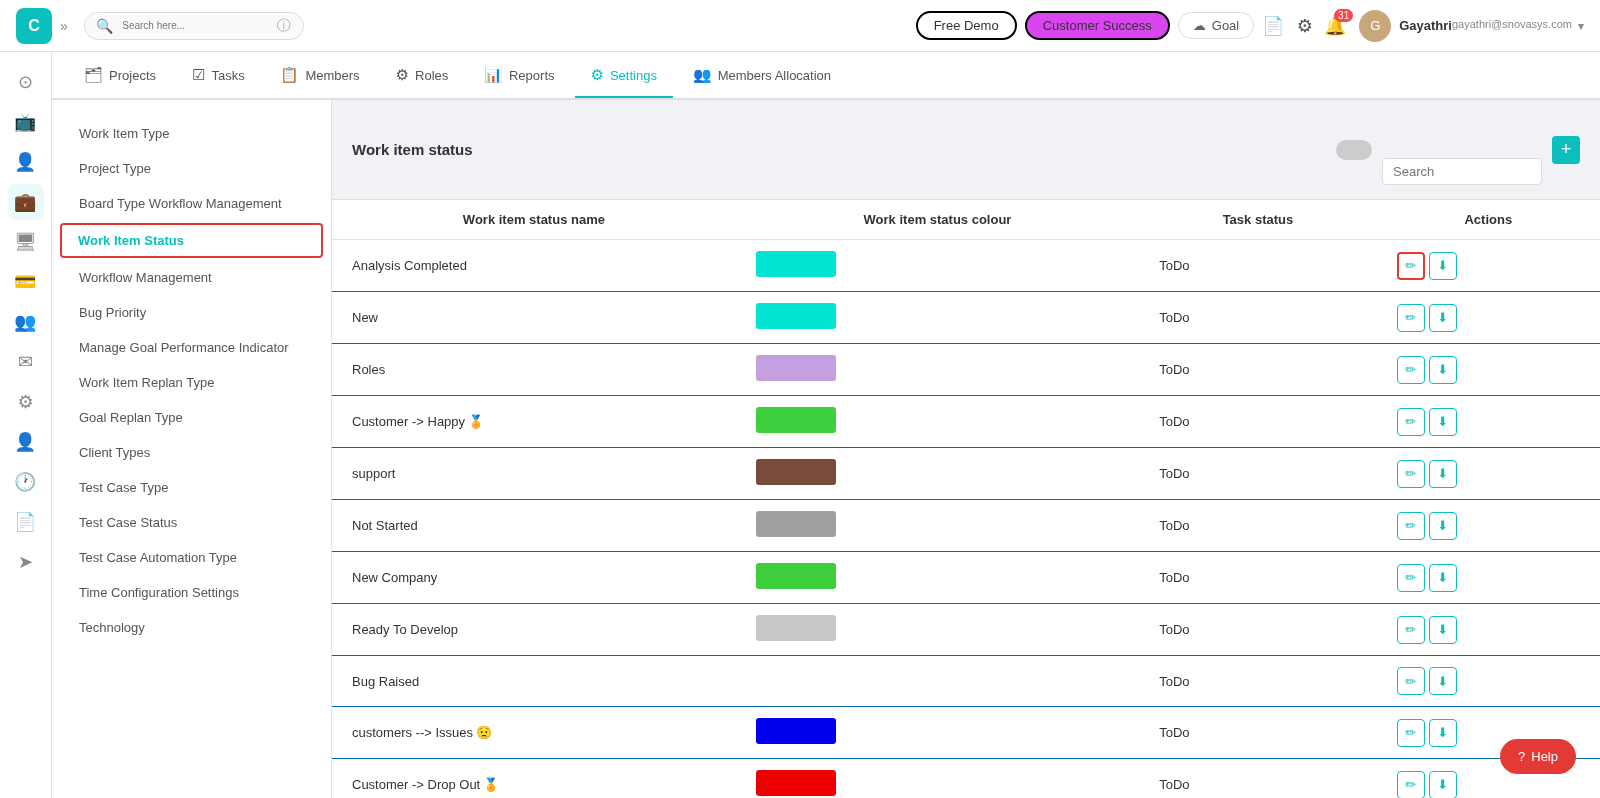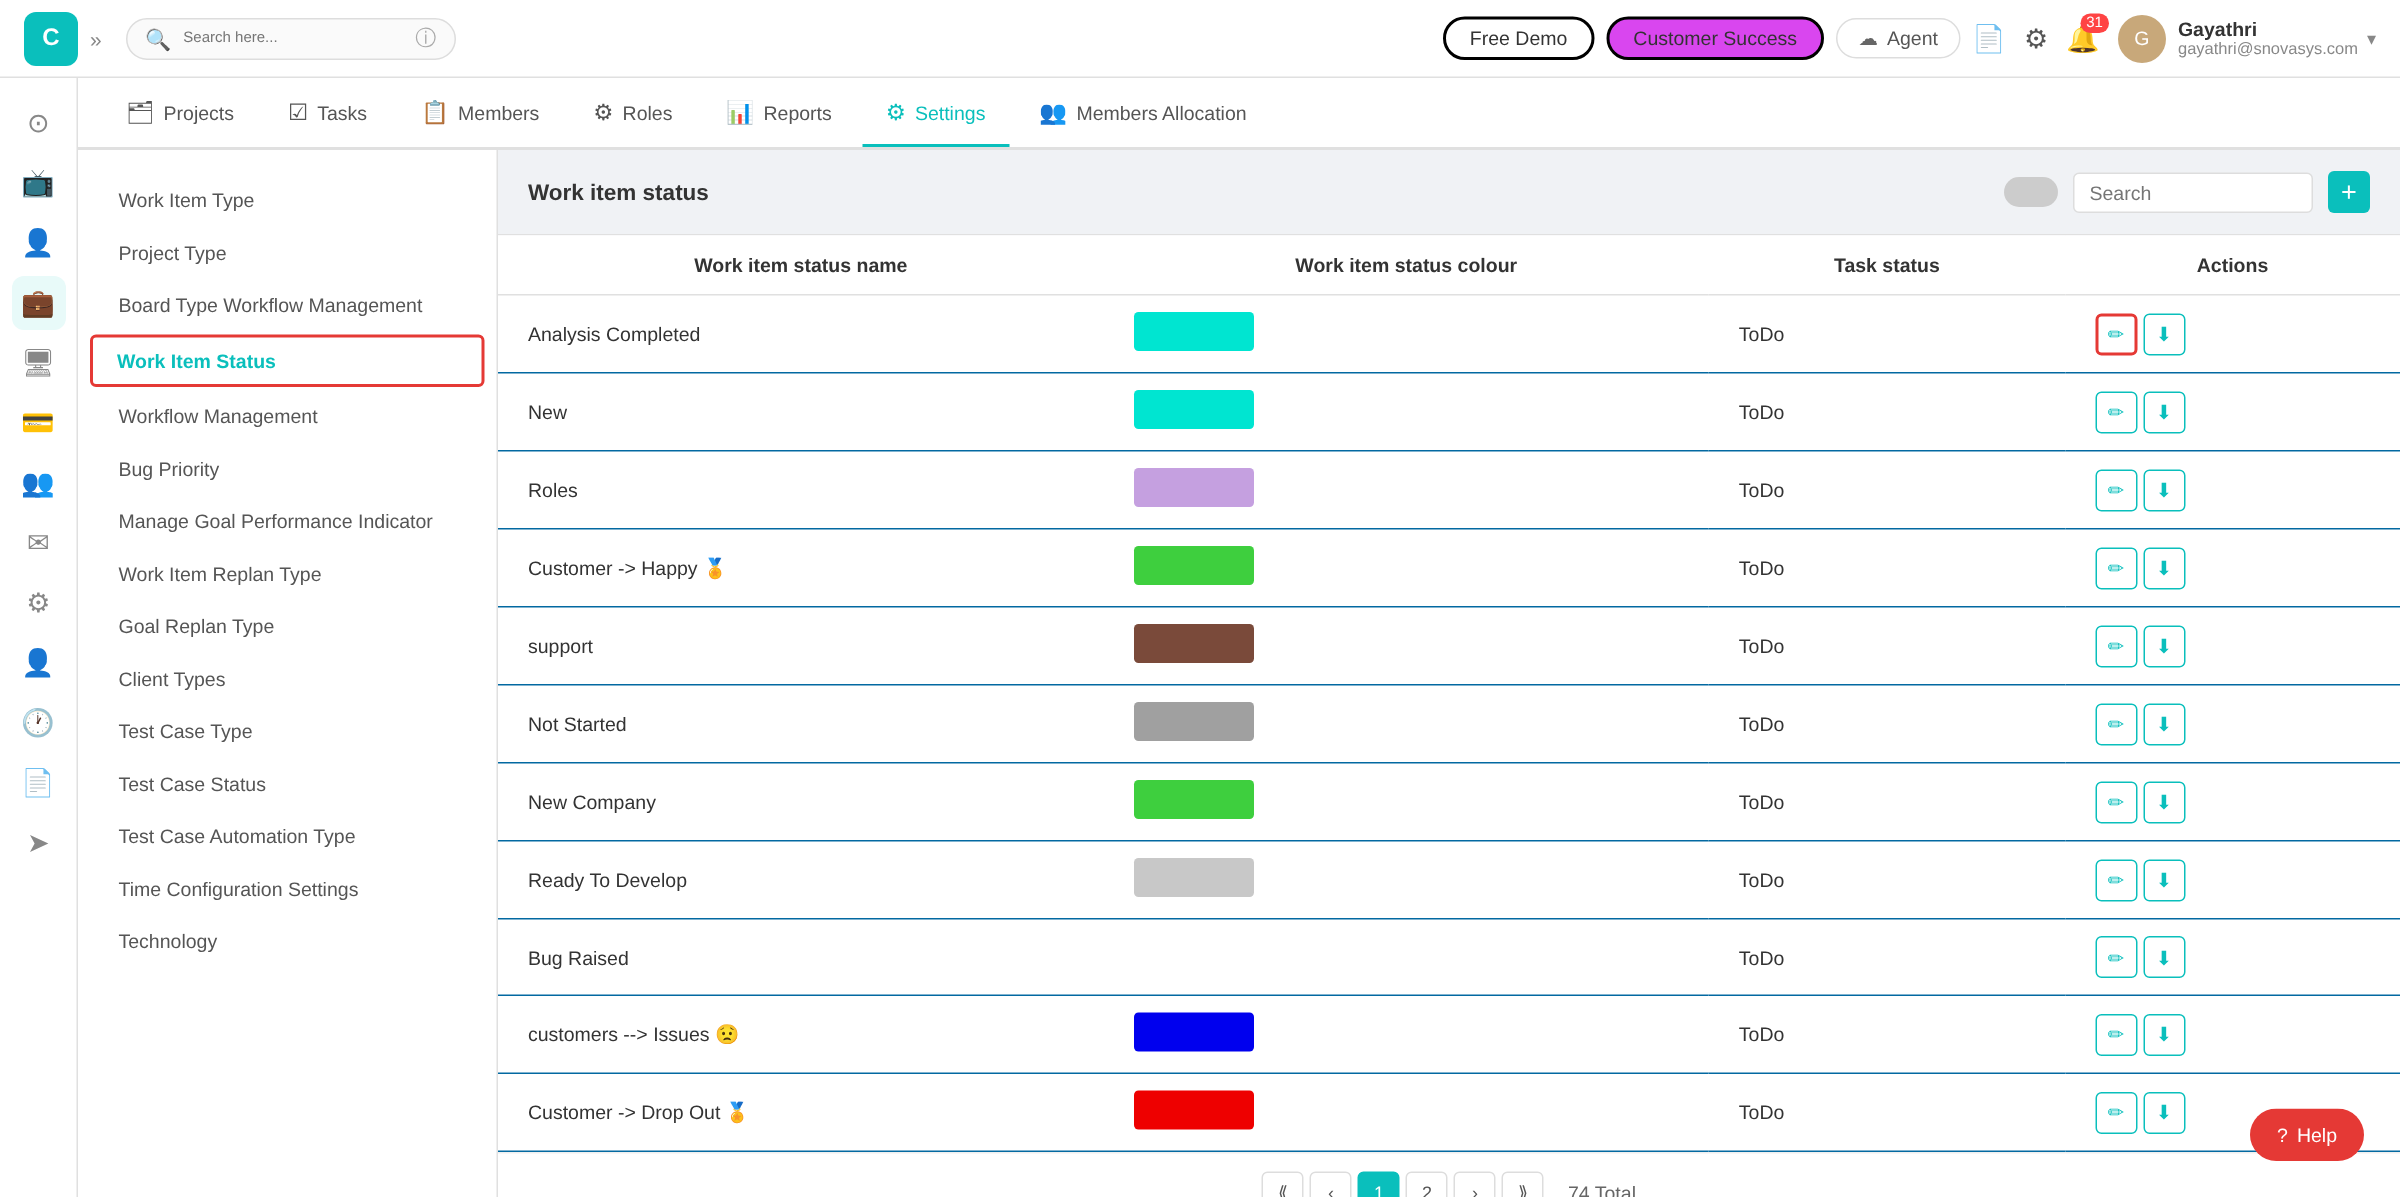--- a/index.html
+++ b/index.html
@@ -41,21 +41,21 @@
     .topbar-icon { color: #555; font-size: 18px; cursor: pointer; position: relative; }
     .badge {
       position: absolute; top: -6px; right: -6px; background: #ff4444; color: #fff;
       border-radius: 10px; font-size: 10px; padding: 1px 4px; min-width: 16px; text-align: center;
     }
     .topbar-user { display: flex; align-items: center; cursor: pointer; }
     .user-avatar {
       width: 32px; height: 32px; border-radius: 50%; background: #c8a87a;
       display: flex; align-items: center; justify-content: center; color: #fff; font-size: 13px; margin-right: 8px;
     }
-    .user-info { display: flex; flex-direction: column; }
+    .user-info { display: flex; flex-direction: row; }
     .user-name { font-weight: 600; font-size: 13px; }
     .user-email { font-size: 11px; color: #888; }
     .user-chevron { color: #888; font-size: 12px; margin-left: 6px; }
 
     
     .sidebar {
       position: fixed; top: 52px; left: 0; bottom: 0; width: 52px;
       background: #fff; border-right: 1px solid #e0e0e0;
       display: flex; flex-direction: column; align-items: center; padding: 12px 0; gap: 4px; z-index: 90;
     }
@@ -110,21 +110,21 @@
       background: #f0f2f5; padding: 14px 20px; display: flex;
       align-items: center; justify-content: space-between; border-bottom: 1px solid #e0e0e0;
     }
     .panel-title { font-weight: 600; font-size: 15px; color: #333; }
     .panel-header-actions { display: flex; align-items: center; gap: 10px; }
     .toggle-switch {
       width: 36px; height: 20px; background: #ccc; border-radius: 10px; cursor: pointer; position: relative;
     }
     .panel-search {
       border: 1px solid #ddd; border-radius: 4px; padding: 5px 10px;
-      font-size: 13px; background: #fff; width: 160px; outline: none;
+      font-size: 13px; background: #fff; width: 160px; outline: none; margin-top: 44px;
     }
     .add-btn {
       width: 28px; height: 28px; background: #0abfbc; border-radius: 4px;
       display: flex; align-items: center; justify-content: center;
       color: #fff; font-size: 18px; cursor: pointer; border: none;
     }
 
     
     .data-table { width: 100%; border-collapse: collapse; background: #fff; }
     .data-table th {
@@ -179,21 +179,21 @@
   <div class="topbar-search">
     <span class="search-icon-top">🔍</span>
     <input type="text" placeholder="Search here..." style="">
     <span class="info-icon">ⓘ</span>
   </div>
   <div class="topbar-spacer"></div>
   <button class="topbar-btn">Free Demo</button>
   <button class="topbar-btn customer">Customer Success</button>
   <div class="topbar-agent">
     <span class="topbar-agent-icon">☁</span>
-    <span>Agent</span>
+    <span>Goal</span>
   </div>
   <div class="topbar-icons">
     <span class="topbar-icon">📄</span>
     <span class="topbar-icon">⚙</span>
     <span class="topbar-icon">
       🔔<span class="badge">31</span>
     </span>
   </div>
   <div class="topbar-user">
     <div class="user-avatar">G</div>

